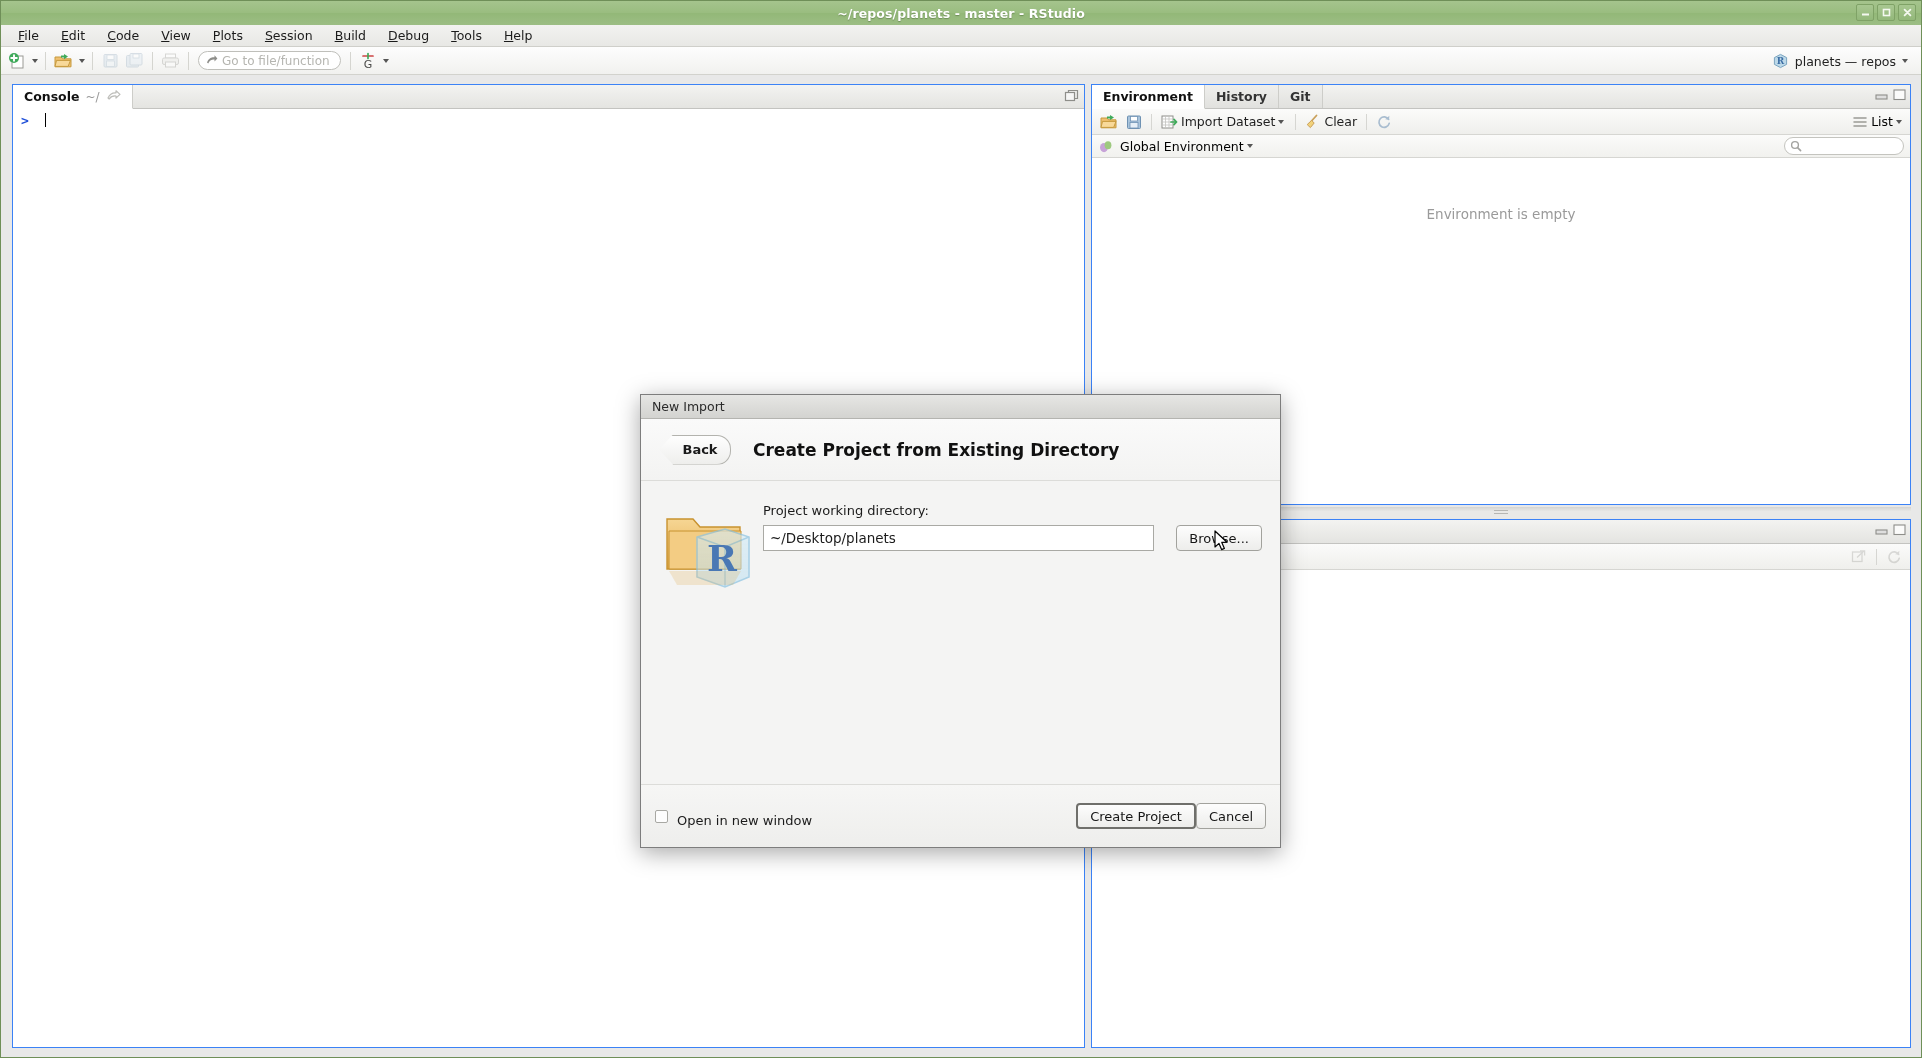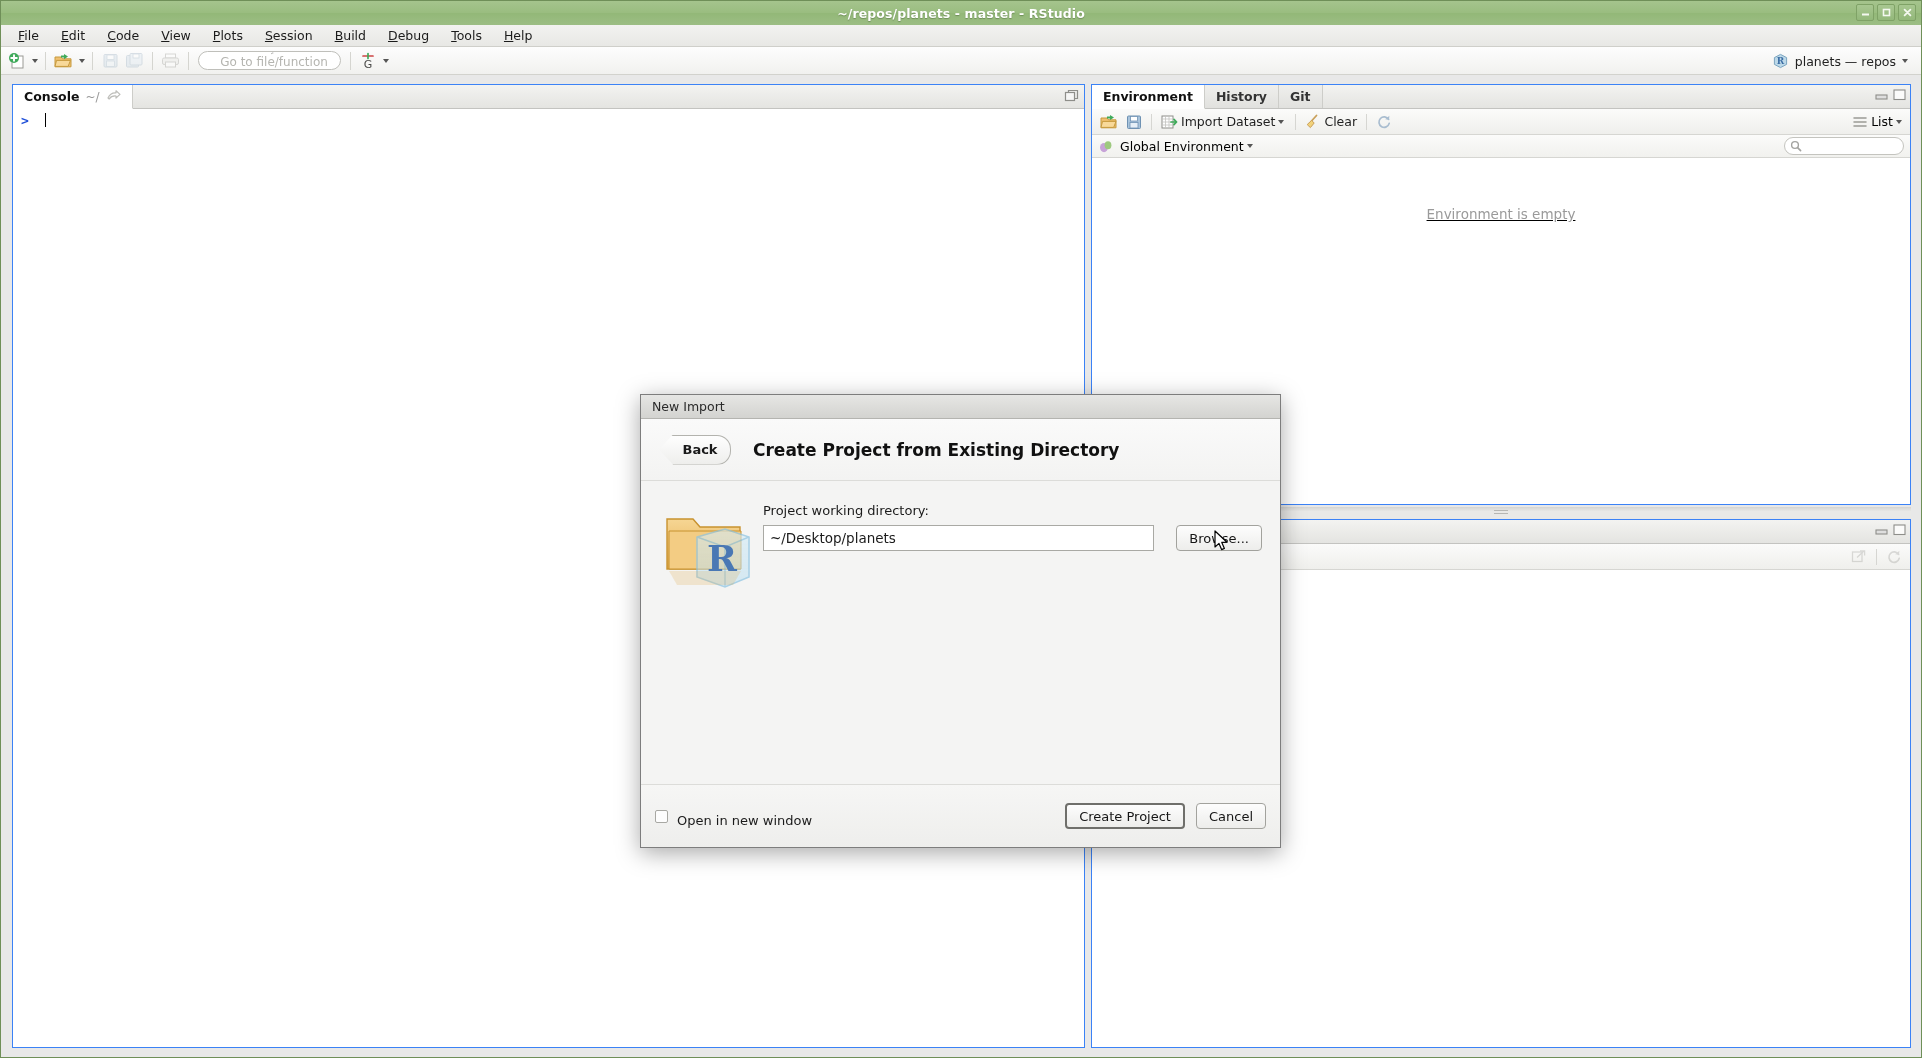--- a/index.html
+++ b/index.html
@@ -96,21 +96,20 @@
     margin-left: 3px; margin-right: 2px;
   }
   #goto-box {
     width: 143px; height: 19px;
     border: 1px solid #bfbfba;
     border-radius: 10px;
     background: #ffffff;
     display: flex; align-items: center;
     padding-left: 5px;
     margin: 0 4px;
-    flex-direction: column;
   }
   #goto-placeholder {
     color: #b5b5b0;
     font-size: 12px;
     margin-left: 4px;
   }
   #project-indicator {
     position: absolute; right: 6px; top: 3px;
     height: 22px;
     display: flex; align-items: center;
@@ -311,21 +310,21 @@
     padding: 0 14px;
   }
   #newwin-wrap { display:flex; align-items:center; gap:9px; flex:1; }
   .checkbox {
     width: 13px; height: 13px;
     border: 1px solid #a8a8a3;
     background: #fdfdfd;
     border-radius: 2px;
   }
   #newwin-label { font-size: 13px; color: #1b1b1b; margin-top: 8px; }
-  #footer-buttons { display:flex; gap: 11px; }
+  #footer-buttons { display:flex; }
 
   
   #cursor { position:absolute; left:1213px; top:455px; z-index:99; pointer-events:none; }
 </style>
 </head>
 <body>
 
 <div id="window">
 
   <div id="titlebar">
@@ -553,21 +552,21 @@
         <span style="font-size:12.5px">Global Environment</span>
         <span class="tb-caret"></span>
         <div id="env-search">
           <svg width="12" height="12" viewBox="0 0 12 12">
             <circle cx="5" cy="5" r="3.4" fill="none" stroke="#a3a3a0" stroke-width="1.4"></circle>
             <path d="M7.6 7.6 L10.6 10.6" stroke="#a3a3a0" stroke-width="1.6" stroke-linecap="round"></path>
           </svg>
         </div>
       </div>
 
-      <div class="env-body" style="height:265px;text-decoration:underline;">
+      <div class="env-body" style="height:265px;">
         <span id="env-empty-text">Environment is empty</span>
       </div>
     </div>
 
     <div class="splitter-h" style="left:1090px; top:432px; width:820px;">
       <div class="grip">
           <div></div>
           <div></div>
         </div>
     </div>

